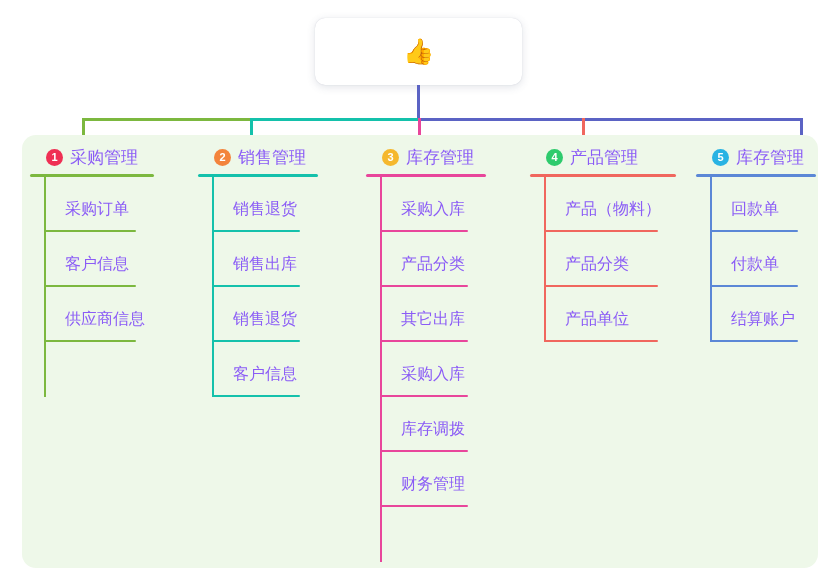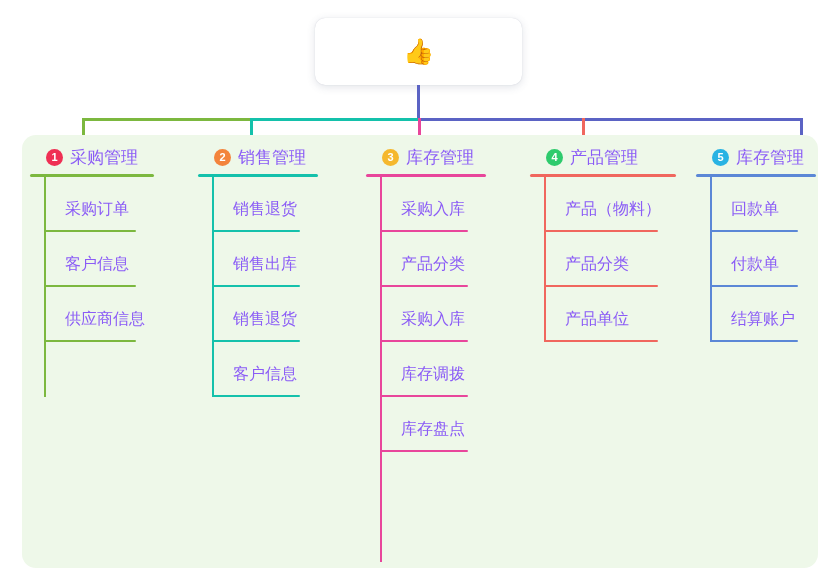--- a/index.html
+++ b/index.html
@@ -217,29 +217,33 @@
           <div class="trunk" style="background: rgb(232, 70, 155); height: 385px;"></div>
           <div class="leaf">
             <span class="leaf-label">采购入库</span>
             <div class="leaf-rule" style="background: rgb(232, 70, 155); width: 88px;"></div>
           </div>
           <div class="leaf">
             <span class="leaf-label">产品分类</span>
             <div class="leaf-rule" style="background: rgb(232, 70, 155); width: 88px;"></div>
           </div>
           <div class="leaf">
+            <span class="leaf-label">其它出库</span>
+            <div class="leaf-rule" style="background: rgb(232, 70, 155); width: 88px;"></div>
+          </div>
+          <div class="leaf">
             <span class="leaf-label">采购入库</span>
             <div class="leaf-rule" style="background: rgb(232, 70, 155); width: 88px;"></div>
           </div>
           <div class="leaf">
             <span class="leaf-label">库存调拨</span>
             <div class="leaf-rule" style="background: rgb(232, 70, 155); width: 88px;"></div>
           </div>
           <div class="leaf">
-            <span class="leaf-label">库存盘点</span>
+            <span class="leaf-label">财务管理</span>
             <div class="leaf-rule" style="background: rgb(232, 70, 155); width: 88px;"></div>
           </div>
         </div>
       </div>
       <div class="column" style="left: 530px;">
         <div class="col-head">
           <span class="badge" style="background: rgb(46, 203, 109);">4</span>
           <span class="col-title">产品管理</span>
         </div>
         <div class="col-underline" style="background: rgb(240, 103, 94); width: 146px;"></div>

